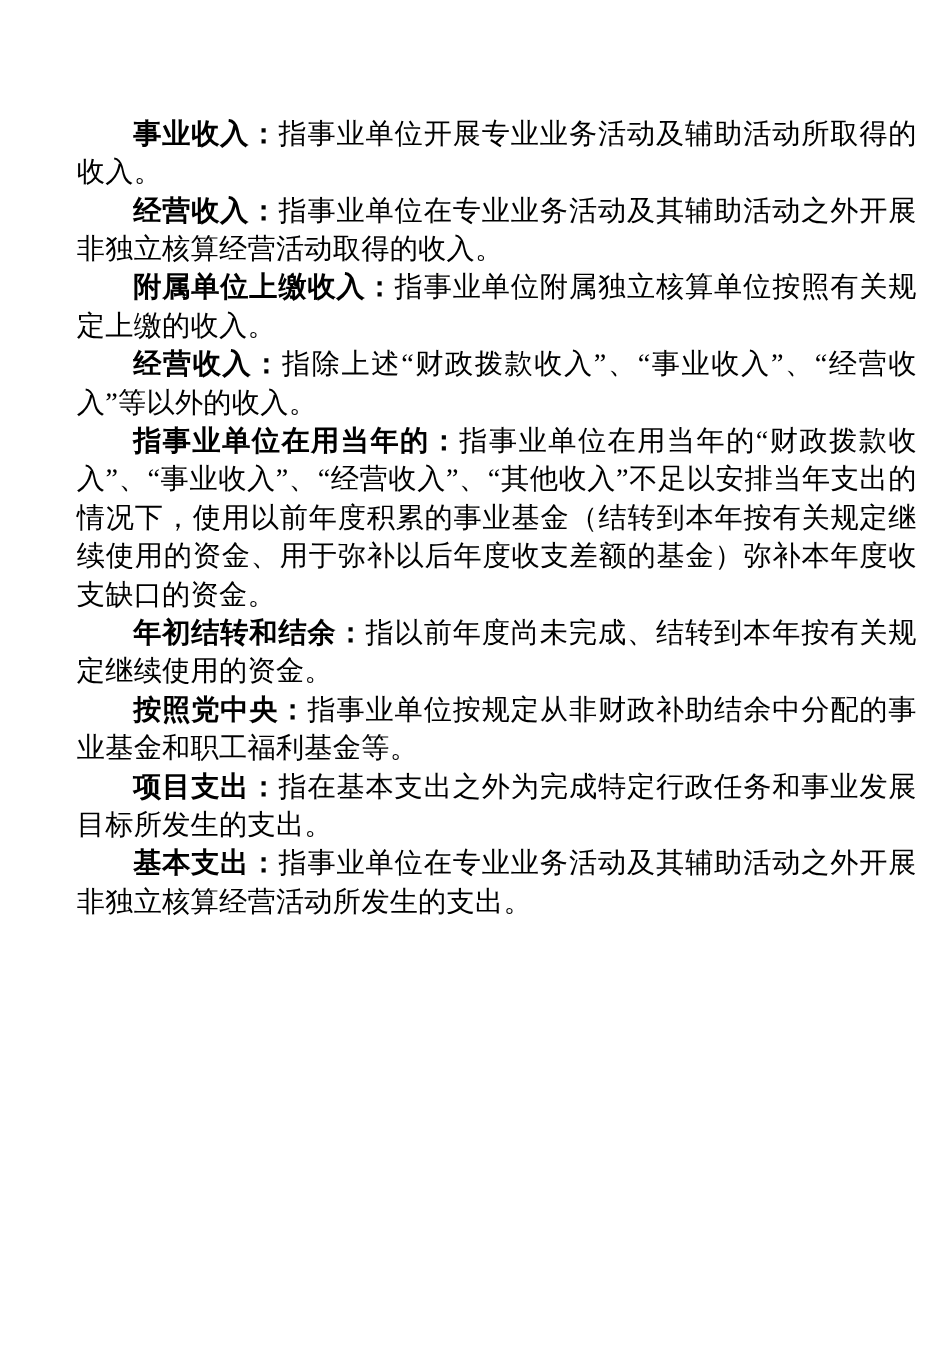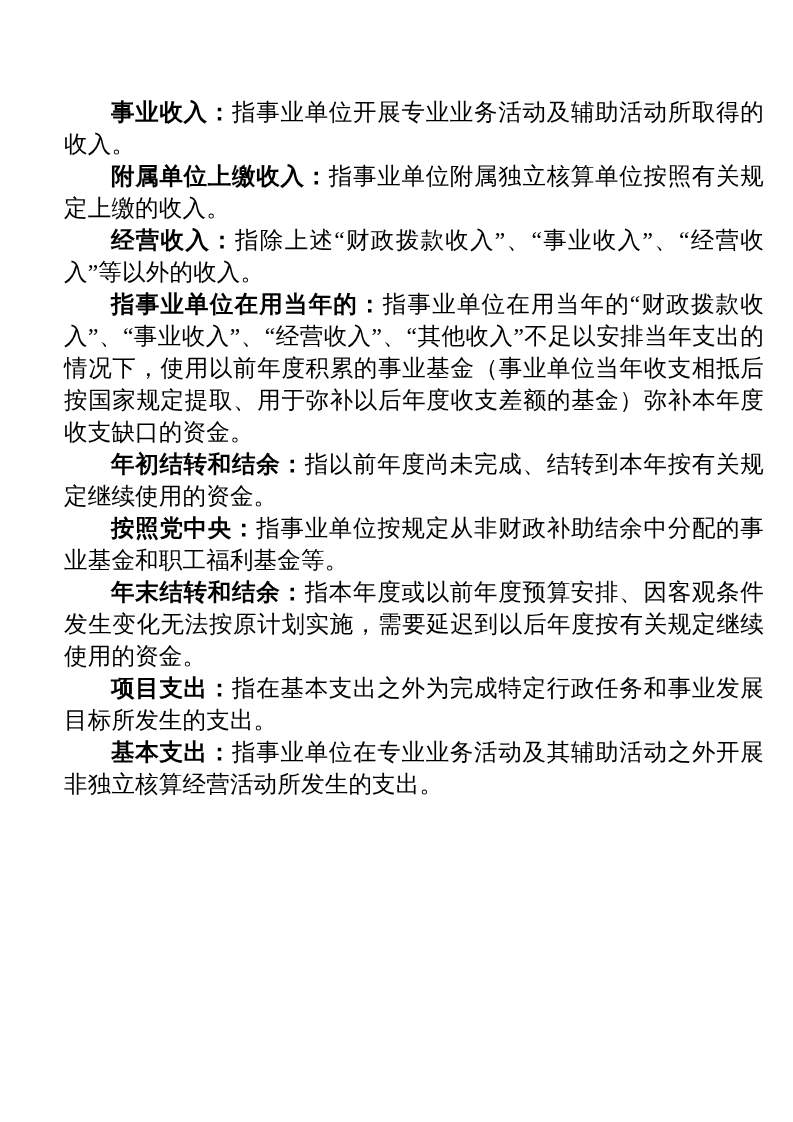--- a/index.html
+++ b/index.html
@@ -42,44 +42,44 @@
 </head>
 <body>
 
 <div class="page">
   <div class="text-block">
 
     <p class="para">
       <span class="term">事业收入：</span><span>指事业单位开展专业业务活动及辅助活动所取得的收入。</span>
     </p>
 
+    <p class="para">
+      <span class="term">经营收入：</span><span>指事业单位在专业业务活动及其辅助活动之外开展非独立核算经营活动取得的收入。</span>
+    </p>
 
     <p class="para">
       <span class="term">附属单位上缴收入：</span><span>指事业单位附属独立核算单位按照有关规定上缴的收入。</span>
     </p>
 
     <p class="para">
       <span class="term">经营收入：</span><span>指除上述“财政拨款收入”、“事业收入”、“经营收入”等以外的收入。</span>
     </p>
 
     <p class="para">
-      <span class="term">指事业单位在用当年的：</span><span>指事业单位在用当年的“财政拨款收入”、“事业收入”、“经营收入”、“其他收入”不足以安排当年支出的情况下，使用以前年度积累的事业基金（事业单位当年收支相抵后按国家规定提取、用于弥补以后年度收支差额的基金）弥补本年度收支缺口的资金。</span>
+      <span class="term">指事业单位在用当年的：</span><span>指事业单位在用当年的“财政拨款收入”、“事业收入”、“经营收入”、“其他收入”不足以安排当年支出的情况下，使用以前年度积累的事业基金（结转到本年按有关规定继续使用的资金、用于弥补以后年度收支差额的基金）弥补本年度收支缺口的资金。</span>
     </p>
 
     <p class="para">
       <span class="term">年初结转和结余：</span><span>指以前年度尚未完成、结转到本年按有关规定继续使用的资金。</span>
     </p>
 
     <p class="para">
       <span class="term">按照党中央：</span><span>指事业单位按规定从非财政补助结余中分配的事业基金和职工福利基金等。</span>
     </p>
 
-    <p class="para">
-      <span class="term">年末结转和结余：</span><span>指本年度或以前年度预算安排、因客观条件发生变化无法按原计划实施，需要延迟到以后年度按有关规定继续使用的资金。</span>
-    </p>
 
 
     <p class="para">
       <span class="term">项目支出：</span><span>指在基本支出之外为完成特定行政任务和事业发展目标所发生的支出。</span>
     </p>
 
     <p class="para">
       <span class="term">基本支出：</span><span>指事业单位在专业业务活动及其辅助活动之外开展非独立核算经营活动所发生的支出。</span>
     </p>
 

